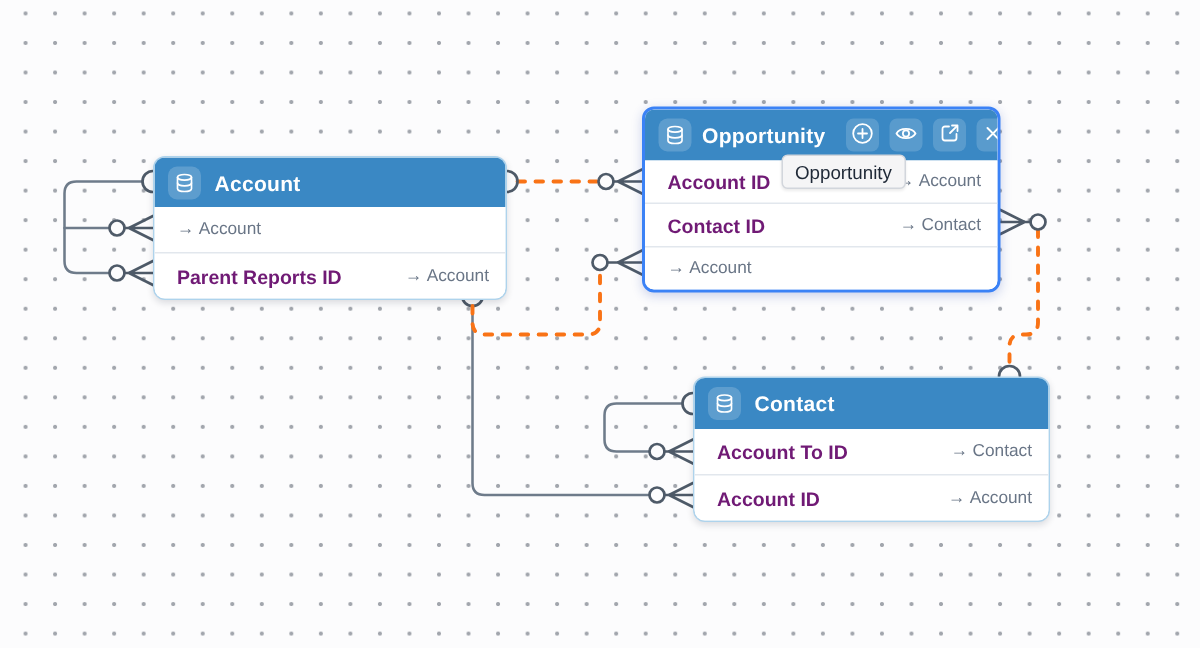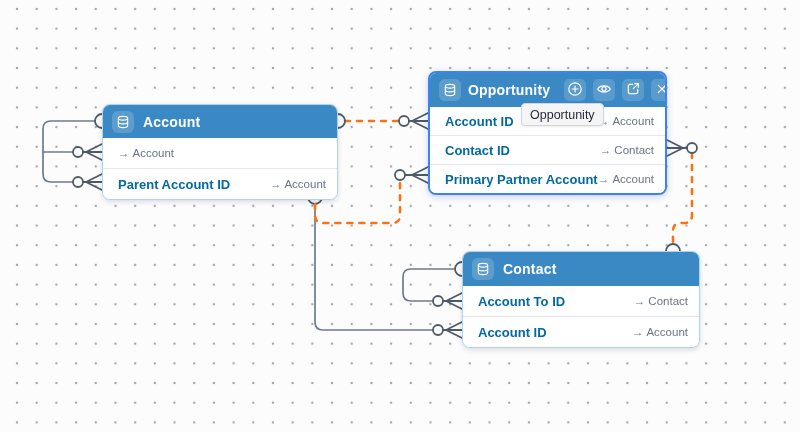--- a/index.html
+++ b/index.html
@@ -27,21 +27,21 @@
   .chip{width:22px;height:22px;border-radius:6px;background:rgba(255,255,255,.18);
     display:flex;align-items:center;justify-content:center;flex:none;}
   .ttitle{color:#fff;font-weight:bold;font-size:14px;letter-spacing:.2px;white-space:nowrap;}
   .spacer{flex:1;}
   .hbtn{width:22px;height:22px;border:none;border-radius:5px;background:rgba(255,255,255,.16);
     display:flex;align-items:center;justify-content:center;padding:0;cursor:pointer;flex:none;}
   .tbody .row{height:30px;display:flex;align-items:center;justify-content:space-between;
     padding:0 11px 0 15px;background:#fff;}
   .tbody .row + .row{border-top:1px solid #e2e7ed;}
   .rows-sm .row{height:28px;}
-  .col-name{font-size:13px;font-weight:700;color:#0369a1;white-space:nowrap;}
+  .col-name{font-size:13px;font-weight:700;color:#701a75;white-space:nowrap;}
   .col-fk{font-size:11.5px;color:#697586;display:flex;align-items:center;gap:3px;white-space:nowrap;}
   .tooltip{
     position:absolute;left:521px;top:103px;z-index:3;height:21px;
     display:flex;align-items:center;padding:0 8px;
     background:#f5f5f6;border:1px solid #d2d6dc;border-radius:4px;
     font-size:12.5px;color:#1f2937;box-shadow:0 1px 2px rgba(0,0,0,.08);white-space:nowrap;
   }
 </style>
 </head>
 <body>
@@ -131,21 +131,21 @@
       <span class="ttitle">Account</span>
     </div>
     <div class="tbody">
       <div class="row">
         <span class="col-fk">
             <span>→</span>
             <span>Account</span>
           </span>
       </div>
       <div class="row">
-        <span class="col-name">Parent Account ID</span>
+        <span class="col-name">Parent Reports ID</span>
         <span class="col-fk">
             <span>→</span>
             <span>Account</span>
           </span>
       </div>
     </div>
   </div>
 
   <div class="table selected rows-sm" style="left:428px;top:71px;width:239px;">
     <div class="thead">
@@ -192,21 +192,20 @@
           </span>
       </div>
       <div class="row">
         <span class="col-name">Contact ID</span>
         <span class="col-fk">
             <span>→</span>
             <span>Contact</span>
           </span>
       </div>
       <div class="row">
-        <span class="col-name">Primary Partner Account</span>
         <span class="col-fk">
             <span>→</span>
             <span>Account</span>
           </span>
       </div>
     </div>
   </div>
 
   <div class="table" style="left:462px;top:251px;width:238px;">
     <div class="thead" style="height:34px;">

